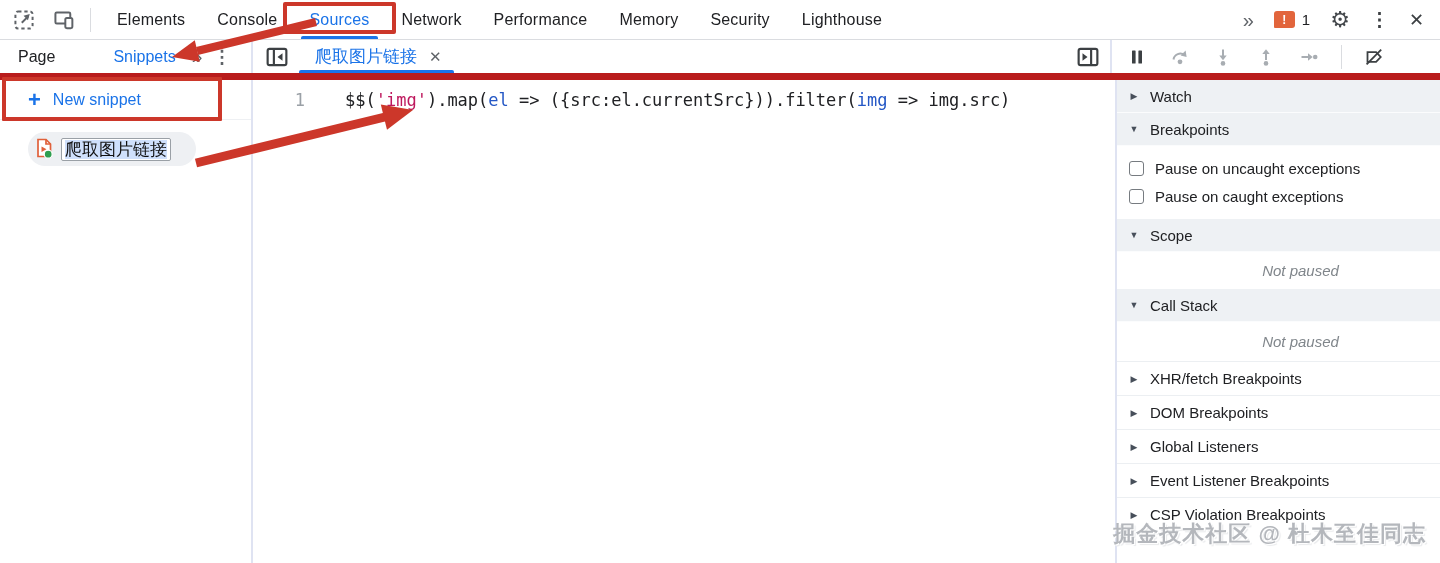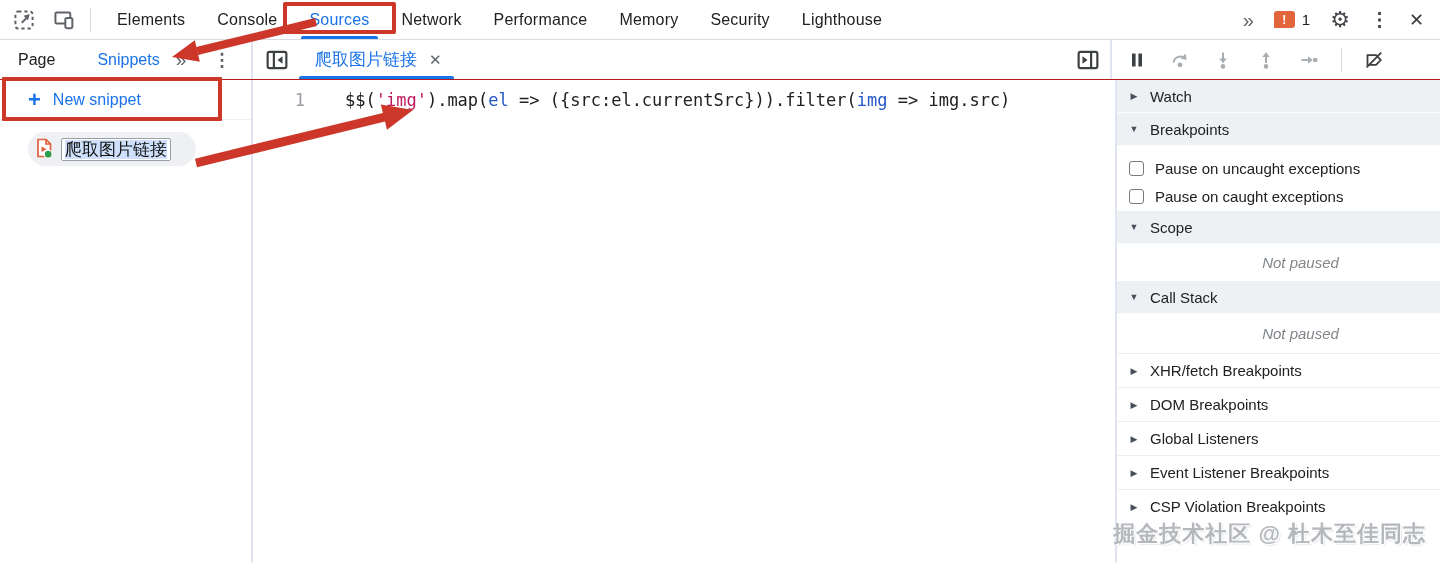--- a/index.html
+++ b/index.html
@@ -21,25 +21,25 @@
   .anno-box-sources { position:absolute; top:2px; left:-10px; right:-10px; bottom:5px; border:4px solid #cc372a; border-radius:2px; z-index:40; pointer-events:none; }
   .toolbar-right { margin-left:auto; display:flex; align-items:center; gap:20px; padding-right:16px; }
   .more-chev { font-size:20px; color:#5f6368; cursor:pointer; line-height:1; }
   .issues { display:flex; align-items:center; gap:7px; cursor:pointer; }
   .issue-ic { width:21px; height:17px; background:#e2653c; border-radius:3px 3px 3px 1px; color:#fff; font-weight:bold; font-size:12px; display:flex; align-items:center; justify-content:center; }
   .issue-count { font-size:15px; color:#202124; }
   .gear { font-size:22px; color:#43474b; cursor:pointer; line-height:1; }
   .dots { font-size:19px; color:#3c4043; font-weight:bold; cursor:pointer; line-height:1; }
   .xclose { font-size:18px; color:#3c4043; cursor:pointer; line-height:1; }
   
-  .sub-row { height:40px; border-bottom:1px solid #b91c1c; display:flex;text-align:center; }
+  .sub-row { height:40px; border-bottom:7px solid #b91c1c; display:flex;text-align:center; }
   .sidebar-tabs { width:253px; flex:none; border-right:2px solid #dfe3f2; display:flex; align-items:center; font-size:16px; padding-left:14px; }
   .side-tab { padding:0 4px; cursor:pointer; color:#202124; }
   .side-tab.selected { color:#1a73e8; }
-  .side-tab + .side-tab { margin-left:34px; }
+  .side-tab + .side-tab { margin-left:50px; }
   .side-more { margin-left:12px; font-size:19px; color:#5f6368; cursor:pointer; }
   .side-menu { margin-left:auto; margin-right:20px; font-size:18px; font-weight:bold; color:#5f6368; cursor:pointer; }
   .editor-tabbar { flex:1; display:flex; align-items:center; position:relative; }
   .pane-toggle { margin:0 8px 0 12px; color:#3c4043; cursor:pointer; display:inline-flex; }
   .editor-tab { position:relative; height:100%; display:flex; align-items:center; gap:12px; padding:0 10px; margin-left:8px; font-size:17px; color:#1a73e8; cursor:pointer; }
   .editor-tab .tab-underline { position:absolute; left:-6px; right:-2px; bottom:0; height:3px; background:#1a73e8; border-radius:2px 2px 0 0; }
   .tab-close { font-size:15px; color:#5f6368; cursor:pointer; }
   .right-toggle { margin-left:auto; margin-right:10px; color:#3c4043; cursor:pointer; display:inline-flex; }
   .debug-toolbar { width:330px; flex:none; border-left:2px solid #dfe3f2; display:flex; align-items:center; gap:21px; padding-left:14px; }
   .dicon { display:inline-flex; width:22px; height:22px; align-items:center; justify-content:center; cursor:pointer; }
@@ -60,21 +60,21 @@
   .code { margin-left:40px; white-space:pre; color:#202124; }
   .tok-string { color:#be185d; }
   .tok-param { color:#2457c5; }
   
   .right-panel { width:325px; flex:none; border-left:2px solid #dfe3f2; font-size:15px; background:#fff; }
   .sec-header { height:33px; display:flex; align-items:center; gap:11px; padding-left:12px; cursor:pointer; }
   .sec-header.gray { background:#eef1f4; border-bottom:1px solid #fbfcfd; }
   .sec-header.white { background:#fff; border-top:1px solid #eceff2; height:34px; }
   .tri { font-size:9px; color:#474f5a; width:10px; text-align:center; }
   .sec-label { color:#202124; }
-  .chk-area { padding:8px 0 1px; background:#fff; }
+  .chk-area { padding:8px 0 9px; background:#fff; }
   .chk-row { height:28px; display:flex; align-items:center; gap:11px; padding-left:12px; cursor:pointer; }
   .chk-box { width:15px; height:15px; border:1.5px solid #767b80; border-radius:3px; background:#fff; flex:none; }
   .status-row { display:flex; align-items:center; justify-content:center; color:#80868b; font-style:italic; background:#fff;margin-left:44px; }
   .status-scope { height:37px; }
   .status-stack { height:39px; }
   
   .watermark { position:absolute; right:14px; bottom:14px; font-size:22px; font-weight:600; letter-spacing:1px; color:#b4b7bc; text-shadow:1px 1px 0 #fff, 2px 2px 1px #e9eaec; pointer-events:none; z-index:30; }
   .annotations { position:absolute; inset:0; pointer-events:none; z-index:50; }
 </style>
 </head>

